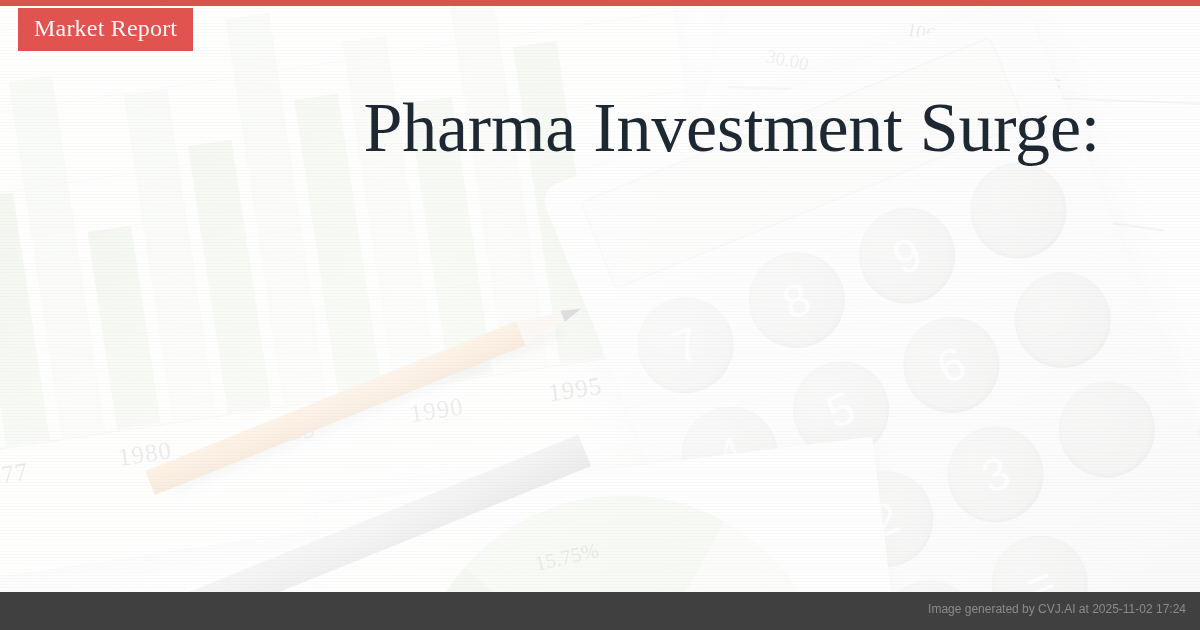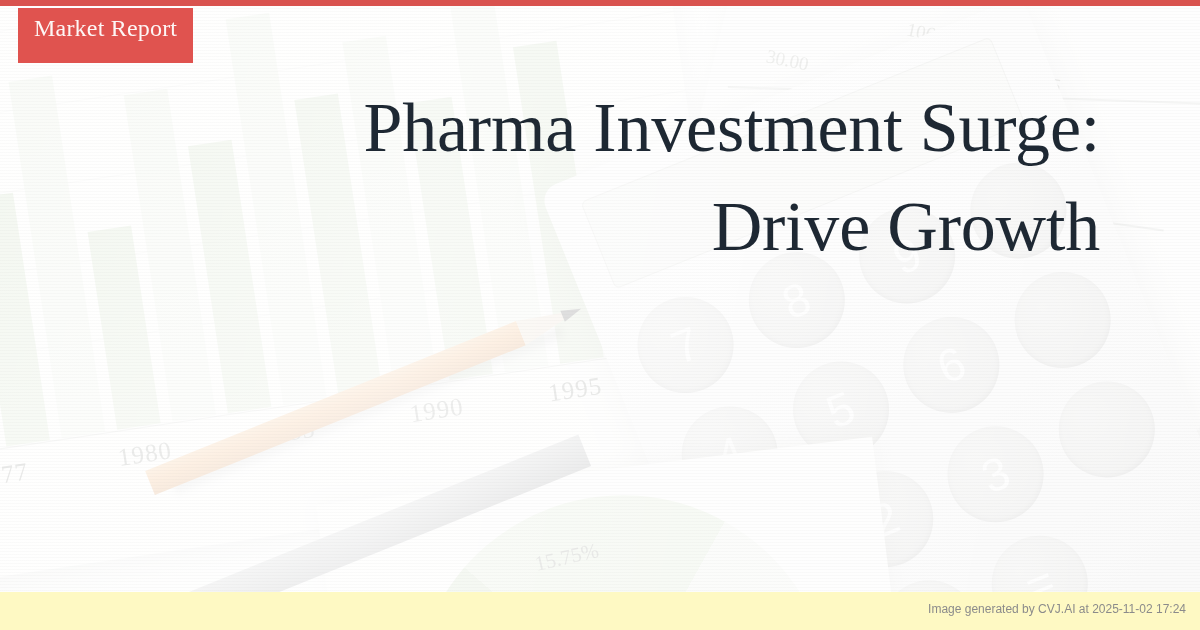--- a/index.html
+++ b/index.html
@@ -252,21 +252,21 @@
     left: 0; top: 0;
     width: 1200px;
     height: 6px;
     background: #d9534f;
   }
 
   .badge {
     position: absolute;
     left: 18px;
     top: 8px;
-    padding: 6px 16px 20px 16px;
+    padding: 6px 16px 8px 16px;
     background: #e0534f;
     color: #fdf6f5;
     font-family: "Liberation Serif", serif;
     font-size: 24px;
     line-height: 1.2;
     letter-spacing: 0.2px;
   }
 
   .headline {
     position: absolute;
@@ -281,21 +281,21 @@
     text-align: right;
   }
   .headline .line { display: block; white-space: nowrap; }
 
   .footer {
     position: absolute;
     left: 0;
     top: 592px;
     width: 1200px;
     height: 38px;
-    background: #fef9c3;
+    background: #404040;
   }
   .footer-text {
     position: absolute;
     right: 14px;
     top: 10px;
     font-family: "Liberation Sans", sans-serif;
     font-size: 12px;
     color: #8b8b8b;
   }
 </style>
@@ -384,20 +384,19 @@
     <div class="wash"></div>
     <div class="scanlines"></div>
   </div>
 
   <div class="top-rule"></div>
 
   <div class="badge">Market Report</div>
 
   <div class="headline">
     <span class="line">Pharma Investment Surge:</span>
-    <span class="line">Drive Growth</span>
   </div>
 
   <div class="footer">
     <span class="footer-text">Image generated by CVJ.AI at 2025-11-02 17:24</span>
   </div>
 
 </div>
 
 </body></html>

